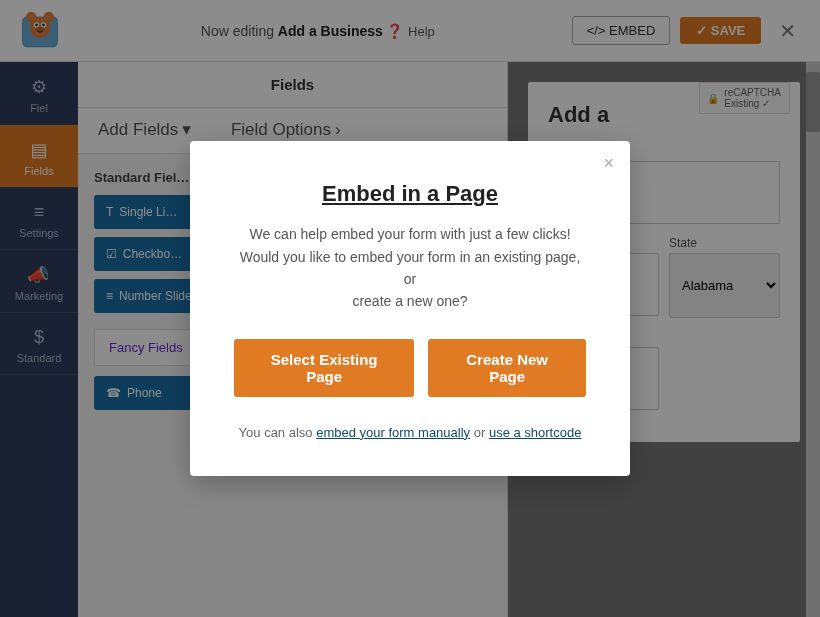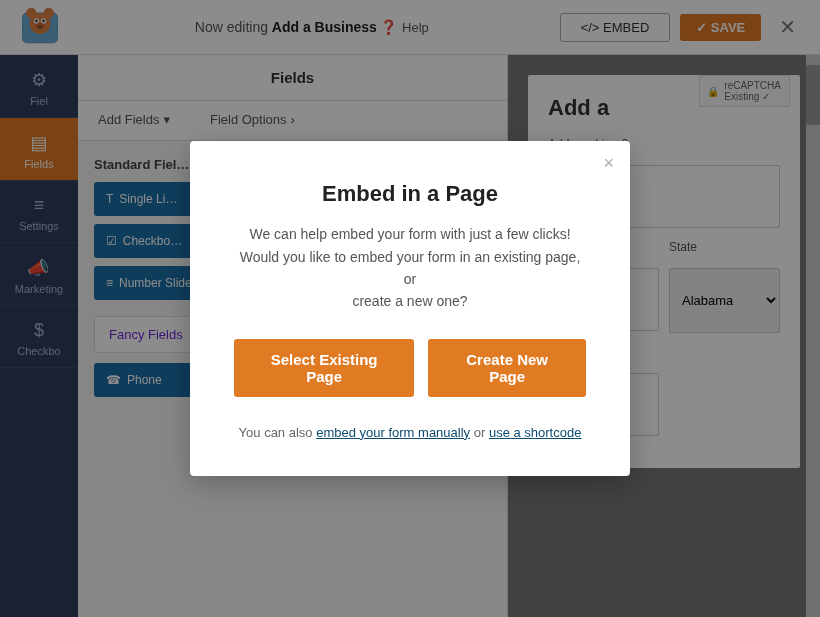--- a/index.html
+++ b/index.html
@@ -1,20 +1,20 @@
 <!DOCTYPE html>
 <html><head>
   <meta charset="utf-8">
   <style>
     * { box-sizing: border-box; margin: 0; padding: 0; }
     body { font-family: -apple-system, BlinkMacSystemFont, 'Segoe UI', sans-serif; width: 820px; height: 617px; overflow: hidden; background: #f0f0f0; }
 
     
     .top-bar {
-      height: 55px;
+      height: 62px;
       background: #fff;
       border-bottom: 1px solid #ddd;
       display: flex;
       align-items: center;
       padding: 0 16px;
       position: relative;
       z-index: 10;
     }
     .top-bar-logo {
       width: 48px;
@@ -29,21 +29,21 @@
       color: #555;
     }
     .top-bar-center strong { font-weight: 700; color: #222; }
     .top-bar-right {
       display: flex; align-items: center; gap: 10px;
     }
     .help-link { font-size: 13px; color: #555; text-decoration: none; }
     .embed-btn {
       border: 1px solid #aaa;
       background: #fff;
-      padding: 6px 20px;
+      padding: 6px 14px;
       font-size: 13px;
       border-radius: 3px;
       cursor: pointer;
       display: flex; align-items: center; gap: 5px;
       color: #333;
     }
     .save-btn {
       background: #e07b24;
       color: #fff;
       border: none;
@@ -117,21 +117,21 @@
       color: #333;
     }
 
     .tabs-row {
       display: flex;
       background: #fff;
       border-bottom: 1px solid #ddd;
     }
     .tab-item {
       padding: 11px 20px;
-      font-size: 13px;
+      font-size: 17px;
       color: #555;
       cursor: pointer;
       border-bottom: 2px solid transparent;
       display: flex; align-items: center; gap: 4px;
     }
 
     .fields-content {
       padding: 16px;
       overflow-y: auto;
       height: calc(617px - 55px - 48px - 44px);
@@ -212,21 +212,21 @@
       width: 100%;
       border: 1px solid #ccc;
       padding: 23px 8px;
       font-size: 13px;
       border-radius: 2px;
     }
     .form-row {
       display: flex; gap: 10px;
     }
     .form-row .form-field-preview { flex: 1; }
-    .field-label { font-size: 12px; color: #555; margin-bottom: 14px; }
+    .field-label { font-size: 12px; color: #555; margin-bottom: 3px; }
     .scrollbar-right {
       position: absolute;
       right: 0; top: 0; bottom: 0;
       width: 14px;
       background: #ccc;
     }
     .scrollbar-thumb {
       width: 14px;
       height: 60px;
       background: #999;
@@ -258,20 +258,21 @@
       position: absolute;
       top: 12px; right: 16px;
       background: none; border: none;
       font-size: 18px; color: #aaa; cursor: pointer;
     }
     .modal-title {
       font-size: 22px;
       font-weight: 700;
       color: #222;
       margin-bottom: 16px;
+      text-decoration: underline;
     }
     .modal-desc {
       font-size: 14px;
       color: #555;
       line-height: 1.6;
       margin-bottom: 26px;
     }
     .modal-buttons {
       display: flex; gap: 14px; justify-content: center;
       margin-bottom: 28px;
@@ -343,21 +344,21 @@
     <div class="sidebar-item">
       <span class="sidebar-icon">≡</span>
       <span>Settings</span>
     </div>
     <div class="sidebar-item">
       <span class="sidebar-icon">📣</span>
       <span>Marketing</span>
     </div>
     <div class="sidebar-item">
       <span class="sidebar-icon">$</span>
-      <span>Checkbo</span>
+      <span>Standard</span>
     </div>
   </div>
 
   <div class="content-area">
 
     <div class="left-panel">
       <div class="panel-header">Fields</div>
       <div class="tabs-row">
         <div class="tab-item">
           <span>Add Fields</span>

